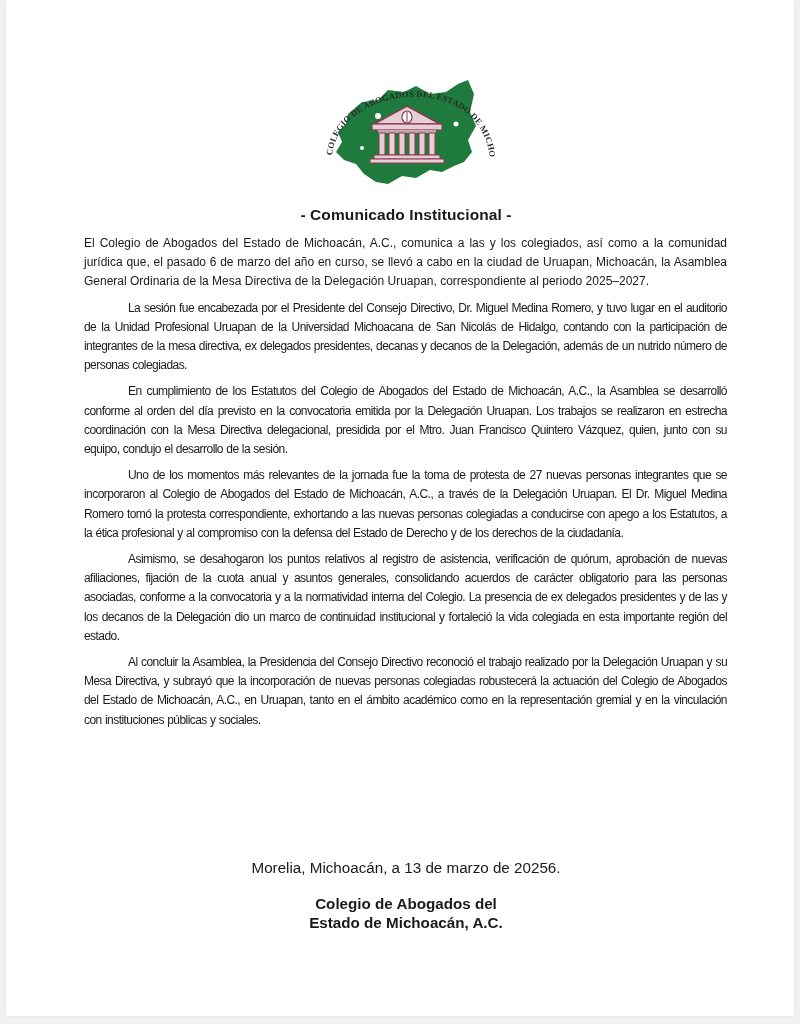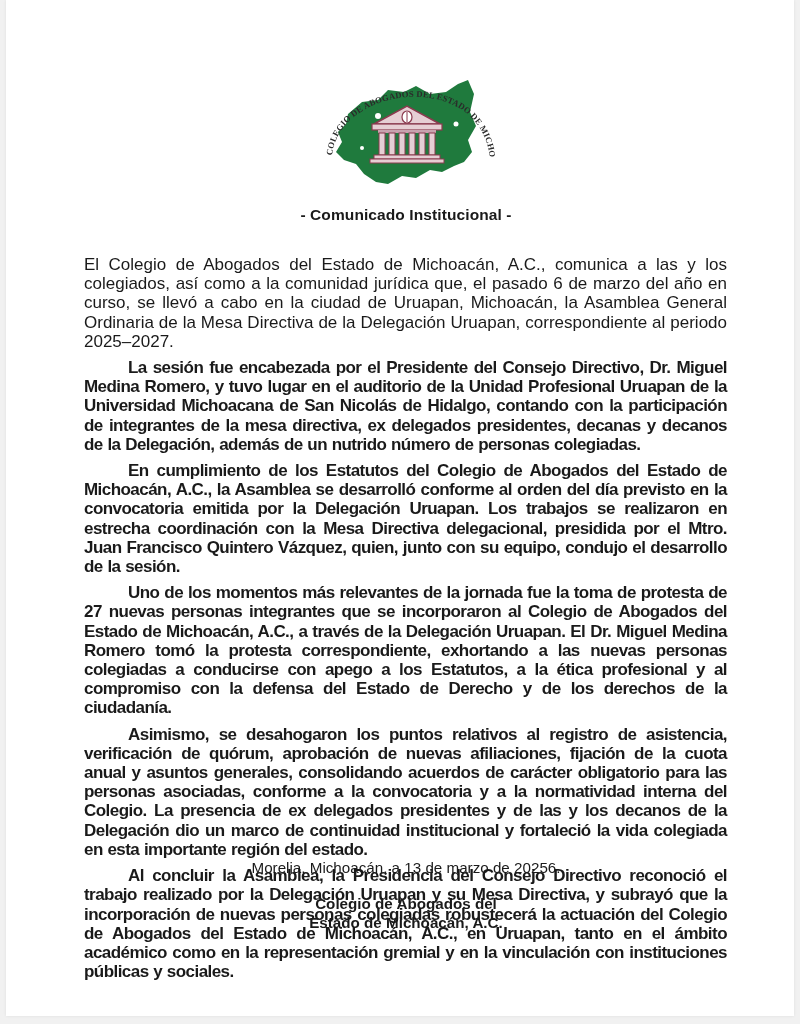--- a/index.html
+++ b/index.html
@@ -17,27 +17,27 @@
   }
   .logo {
     position: absolute; left: 312px; top: 56px; width: 178px; height: 136px;
   }
   .title {
     position: absolute; left: 0; top: 206px; width: 800px;
     text-align: center; font-weight: bold; font-size: 15.5px;
     letter-spacing: 0.1px;
   }
   .body-text {
-    position: absolute; left: 78px; top: 255px; width: 643px;
-    font-size: 17px; line-height: 19.2px;
+    position: absolute; left: 78px; top: 234px; width: 643px;
+    font-size: 12px; line-height: 19.2px;
   }
   .body-text p {
     margin: 0 0 7px 0; text-align: justify;
   }
-  .body-text p.indent { text-indent: 44px; font-weight: bold; }
+  .body-text p.indent { text-indent: 44px; }
   .body-text p.narrow {
     font-stretch: condensed; letter-spacing: -0.55px; word-spacing: 0.5px;
   }
   .closing {
     position: absolute; left: 0; top: 858px; width: 800px;
     text-align: center; font-size: 15.2px; line-height: 19px;
   }
   .signature {
     position: absolute; left: 0; top: 894px; width: 800px;
     text-align: center; font-size: 15.2px; line-height: 19px; font-weight: bold;

